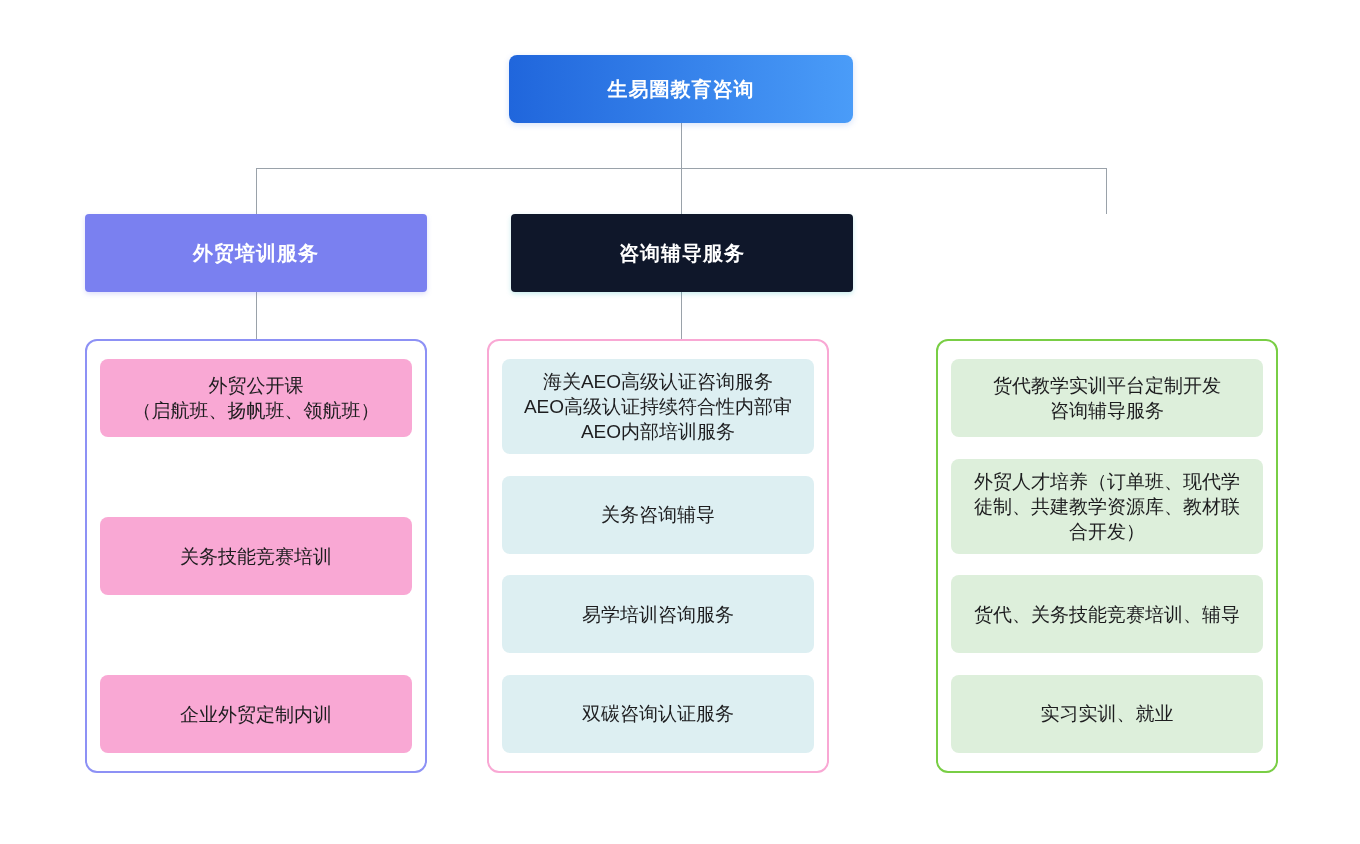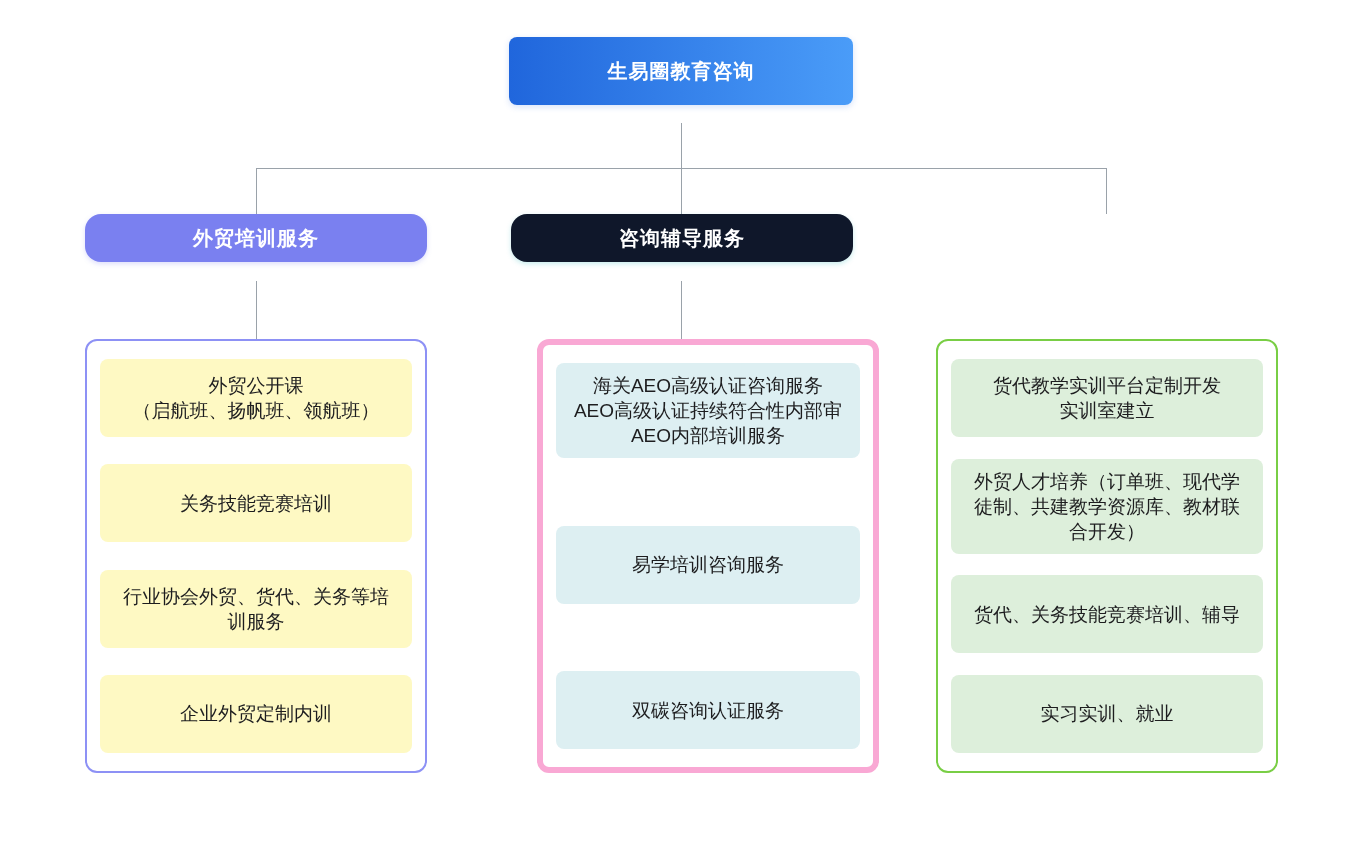--- a/index.html
+++ b/index.html
@@ -16,57 +16,57 @@
   .h{height:1px;}
   .line-root-down {left:681px;top:123px;height:45px;}
   .line-main-h    {left:256px;top:168px;width:851px;}
   .line-drop-l    {left:256px;top:168px;height:46px;}
   .line-drop-m    {left:681px;top:168px;height:46px;}
   .line-drop-r    {left:1106px;top:168px;height:46px;}
   .line-sub-l     {left:256px;top:281px;height:58px;}
   .line-sub-m     {left:681px;top:281px;height:58px;}
   
   .root-node{
-    position:absolute;left:509px;top:37px;width:344px;height:68px;
+    position:absolute;left:509px;top:55px;width:344px;height:68px;
     border-radius:8px;
     background:linear-gradient(90deg,#2066dc,#4a9cf8);
     color:#ffffff;font-size:20px;font-weight:700;
     display:flex;align-items:center;justify-content:center;
     letter-spacing:1px;
     box-shadow:0 2px 6px rgba(32,102,220,0.18);
   }
   
   .branch-header{
-    position:absolute;top:214px;width:342px;height:48px;
-    border-radius:16px;color:#ffffff;font-size:20px;font-weight:700;
+    position:absolute;top:214px;width:342px;height:78px;
+    border-radius:4px;color:#ffffff;font-size:20px;font-weight:700;
     display:flex;align-items:center;justify-content:center;
     letter-spacing:1px;
   }
   .hdr-purple{left:85px;background:#7a80f0;box-shadow:0 2px 5px rgba(122,128,240,0.25);}
   .hdr-teal  {left:511px;background:#0f172a;box-shadow:0 2px 5px rgba(38,182,189,0.25);}
   .hdr-green {left:936px;background:#76cc42;box-shadow:0 2px 5px rgba(118,204,66,0.25);}
   
   .branch-box{
     position:absolute;top:339px;width:342px;height:434px;
     background:#ffffff;border-radius:12px;box-sizing:border-box;
     display:flex;flex-direction:column;justify-content:space-between;
     padding:18px 13px;
   }
   .box-purple{left:85px;border:2px solid #8d91f5;}
-  .box-teal  {left:537px;border:6px solid #f9a8d4;}
+  .box-teal  {left:487px;border:2px solid #f9a8d4;}
   .box-green {left:936px;border:2px solid #79ce45;}
   
   .org-item{
     border-radius:8px;min-height:78px;box-sizing:border-box;
     display:flex;align-items:center;justify-content:center;
     font-size:19px;line-height:25px;color:#1d1d1f;
     text-align:center;white-space:pre-line;
     padding:10px 14px;
   }
-  .item-purple{background:#fef9c3;}
+  .item-purple{background:#f9a8d4;}
   .item-teal  {background:#ddeff2;}
   .item-green {background:#ddefdb;}
 </style>
 </head>
 <body>
 
 <div class="canvas">
 
   <div class="line v line-root-down"></div>
   <div class="line h line-main-h"></div>
@@ -78,33 +78,33 @@
 
   <div class="root-node">生易圈教育咨询</div>
 
   <div class="branch-header hdr-purple">外贸培训服务</div>
   <div class="branch-header hdr-teal">咨询辅导服务</div>
 
   <div class="branch-box box-purple">
     <div class="org-item item-purple">外贸公开课
 （启航班、扬帆班、领航班）</div>
     <div class="org-item item-purple">关务技能竞赛培训</div>
-    <div class="org-item item-purple">行业协会外贸、货代、关务等培训服务</div>
     <div class="org-item item-purple">企业外贸定制内训</div>
   </div>
 
   <div class="branch-box box-teal">
     <div class="org-item item-teal">海关AEO高级认证咨询服务
 AEO高级认证持续符合性内部审
 AEO内部培训服务</div>
+    <div class="org-item item-teal">关务咨询辅导</div>
     <div class="org-item item-teal">易学培训咨询服务</div>
     <div class="org-item item-teal">双碳咨询认证服务</div>
   </div>
 
   <div class="branch-box box-green">
     <div class="org-item item-green">货代教学实训平台定制开发
-实训室建立</div>
+咨询辅导服务</div>
     <div class="org-item item-green">外贸人才培养（订单班、现代学徒制、共建教学资源库、教材联合开发）</div>
     <div class="org-item item-green">货代、关务技能竞赛培训、辅导</div>
     <div class="org-item item-green">实习实训、就业</div>
   </div>
 
 </div>
 
 </body></html>

